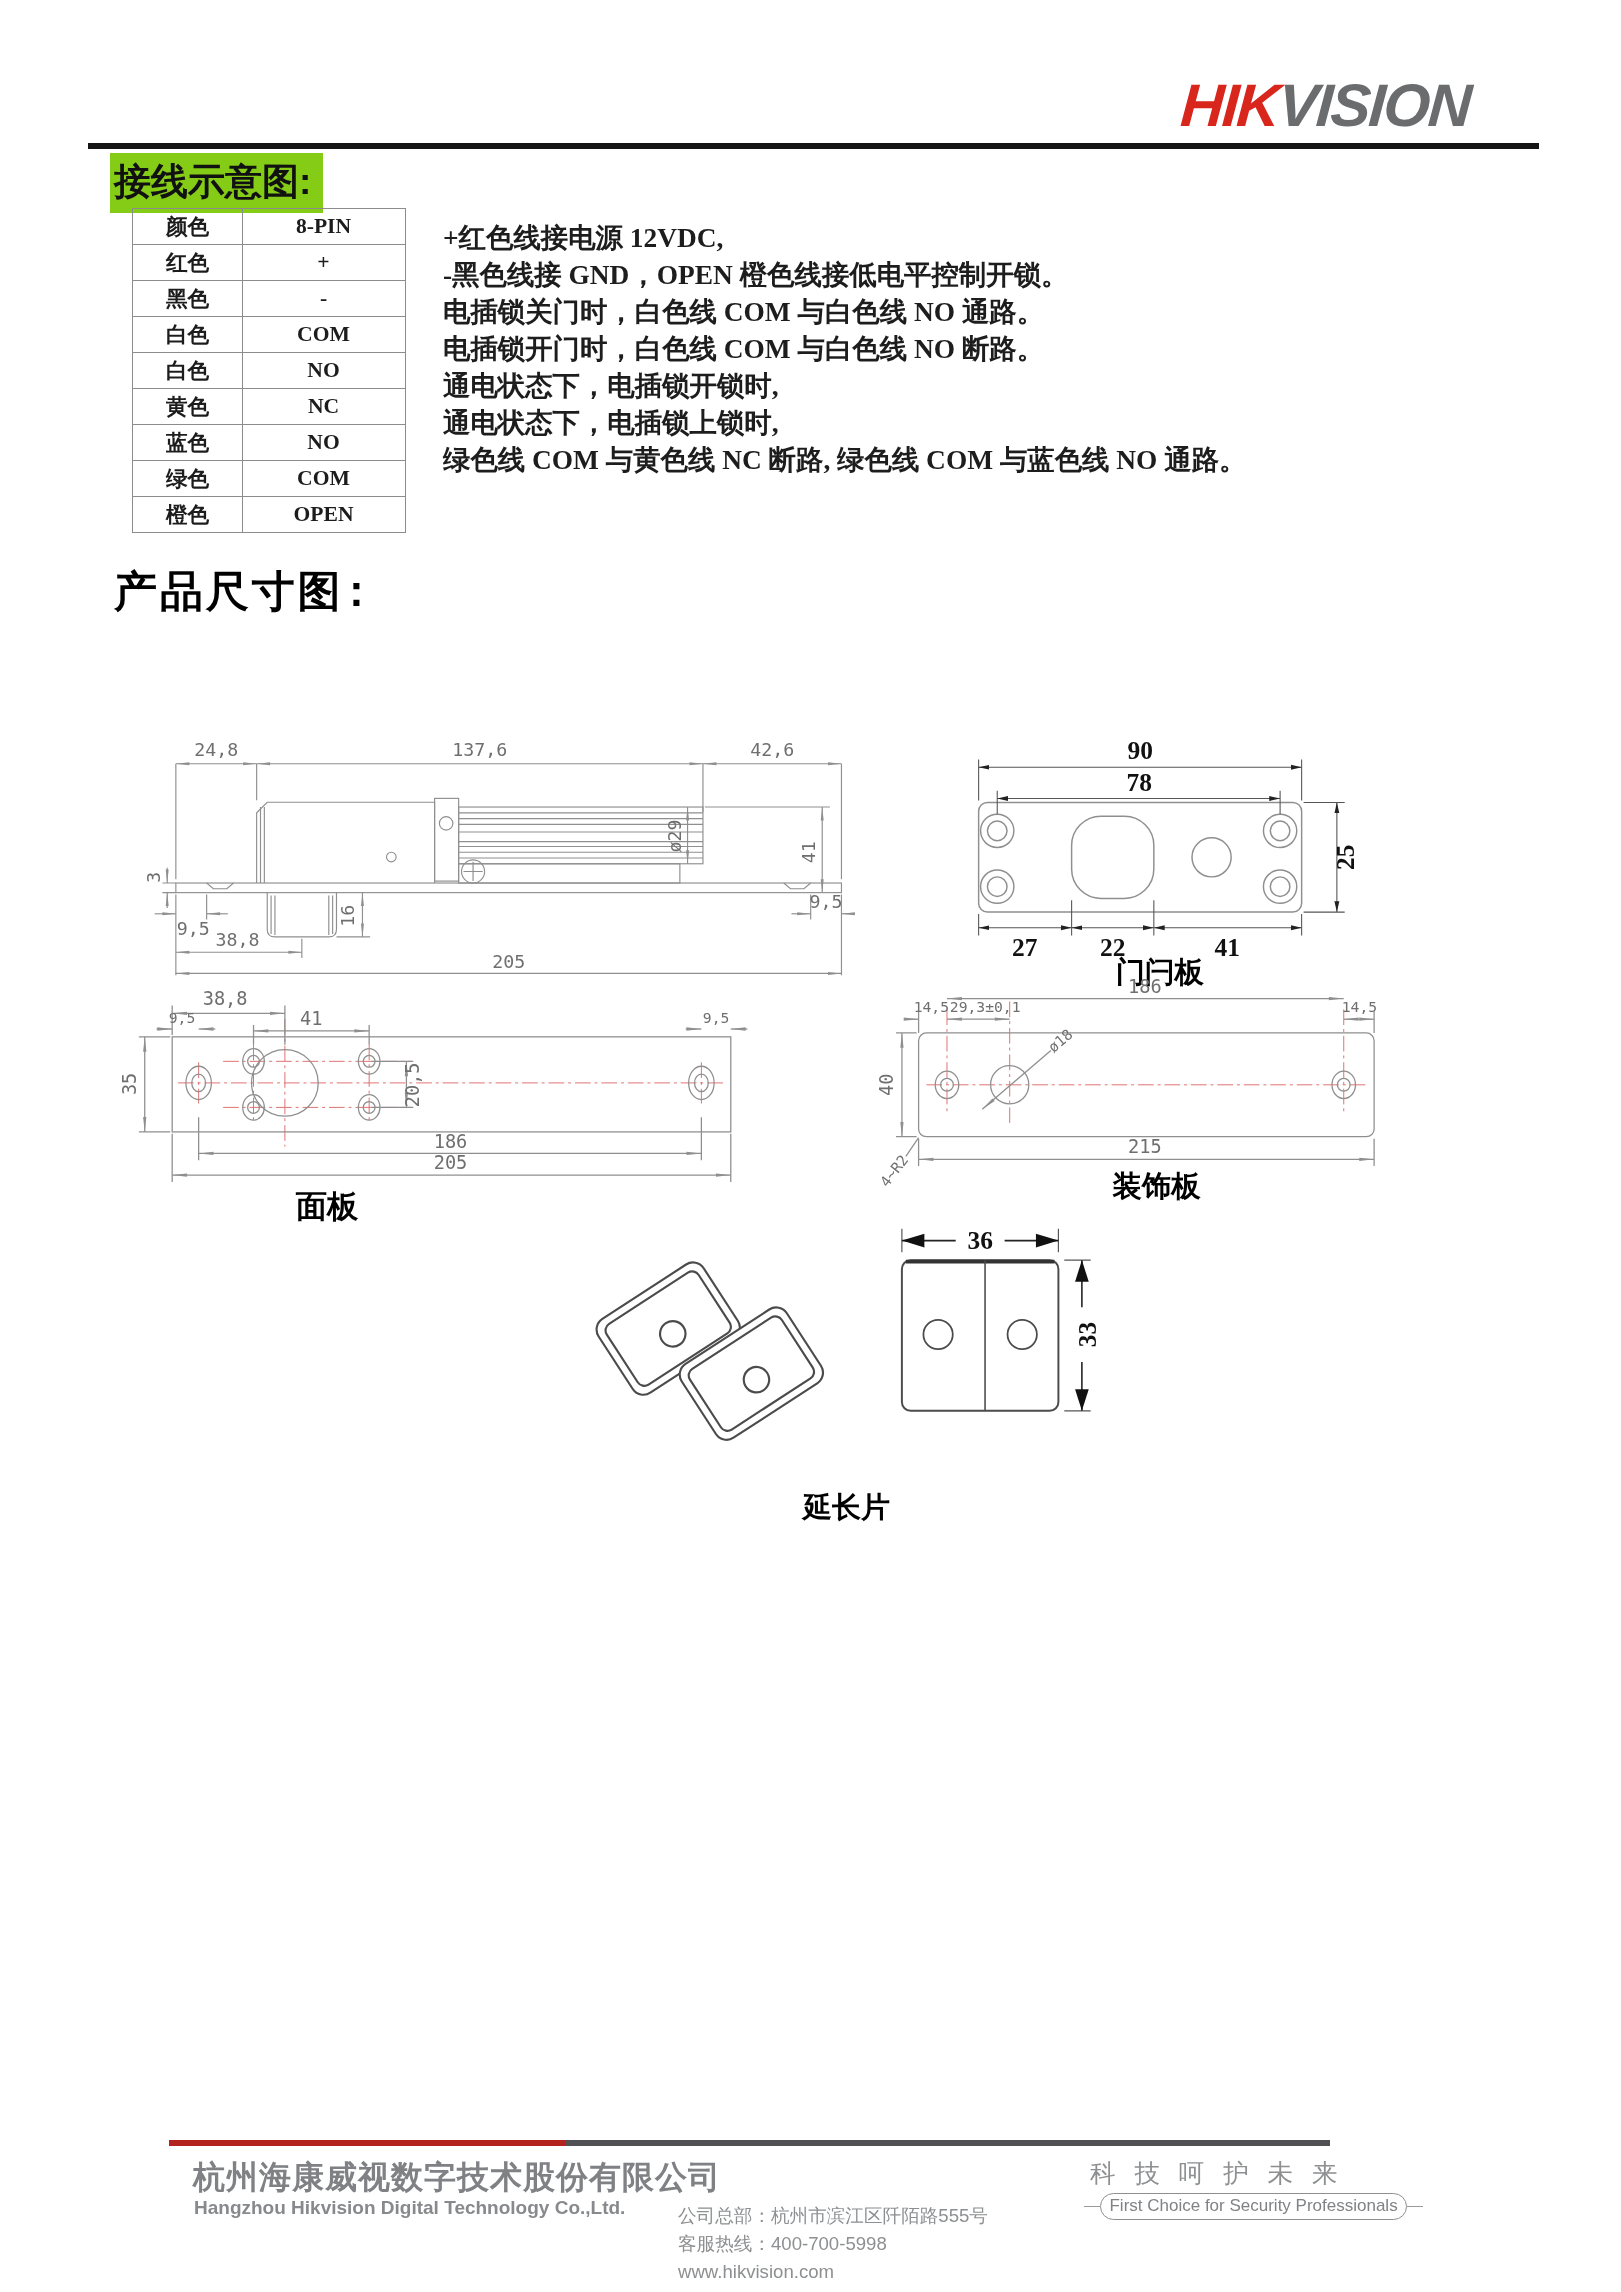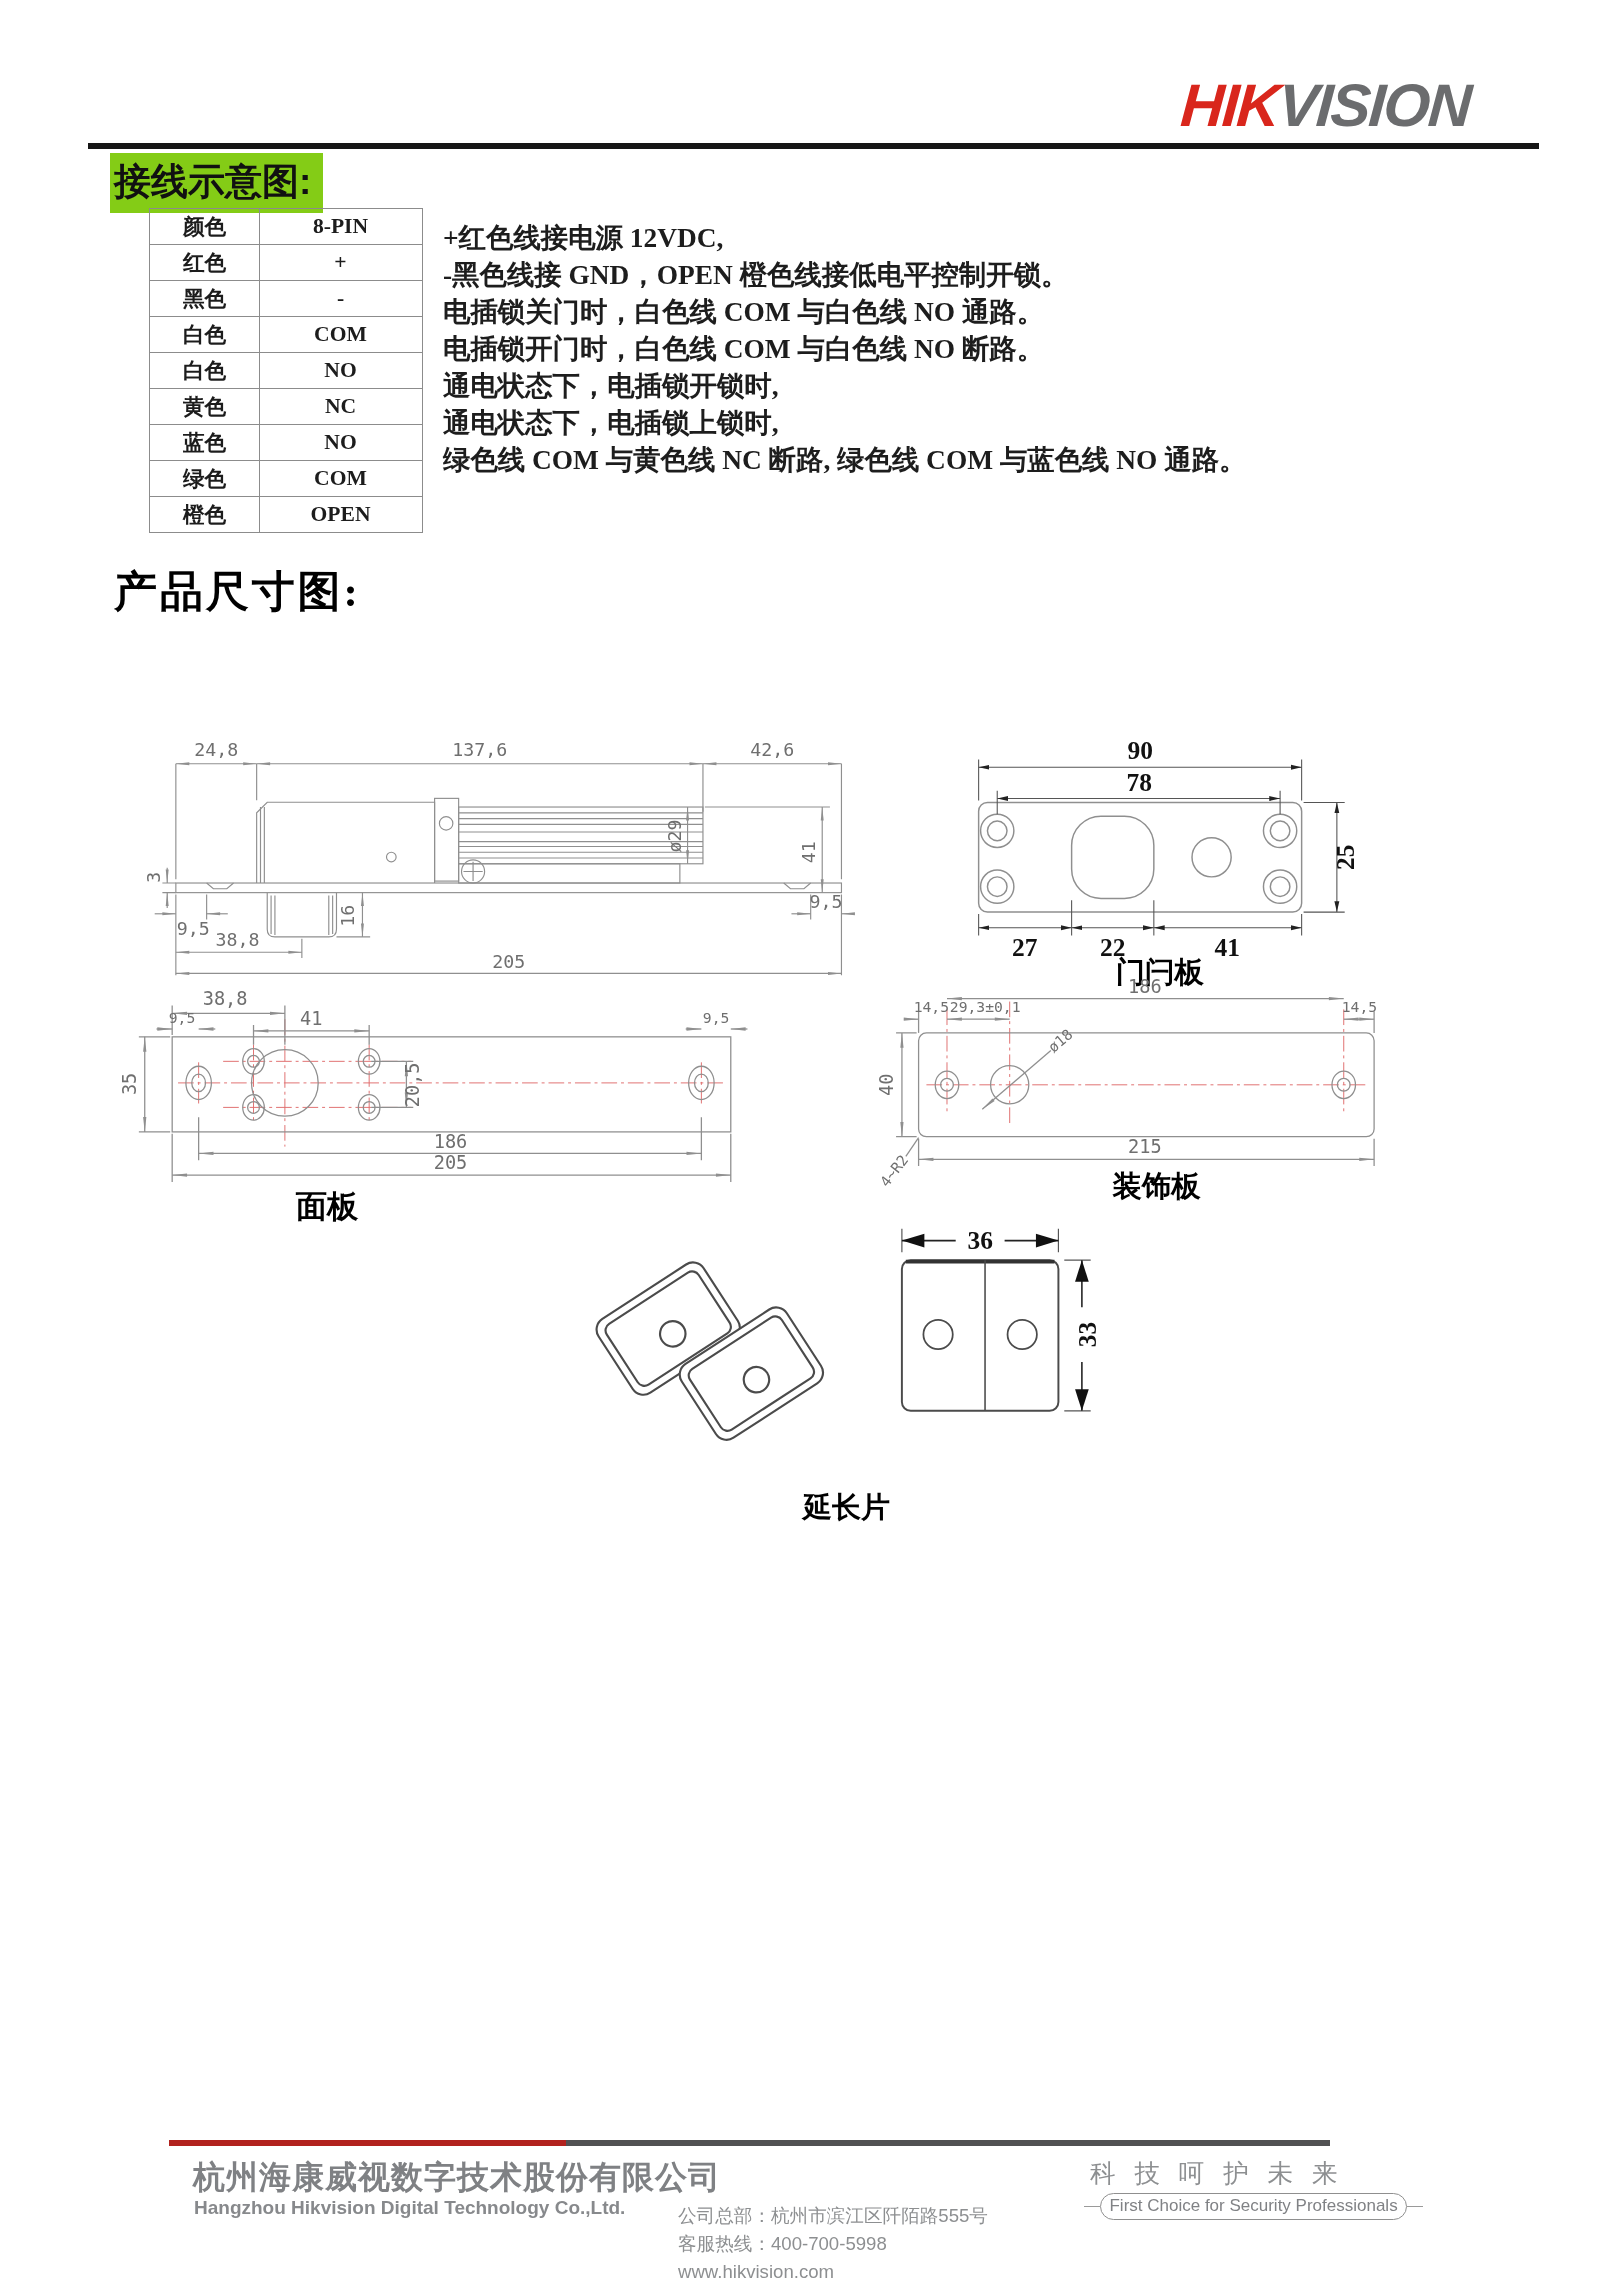--- a/index.html
+++ b/index.html
@@ -7,30 +7,30 @@
         font-family:"Liberation Sans",sans-serif;}
   .abs{position:absolute;}
   
   #logo{left:1181px;top:71px;font-size:60px;font-weight:900;font-style:italic;
         letter-spacing:-2px;white-space:nowrap;transform:skewX(-4deg);}
   #logo .hik{color:#d9261c;} #logo .vis{color:#6b6c6e;}
   #toprule{left:88px;top:143px;width:1451px;height:5.9px;background:#161616;}
   
   #h1{left:110px;top:153px;background:#84cc16;padding:3.9px 11.8px 5.9px 3.9px;
       font-size:37px;font-weight:bold;color:#111;}
-  #wtable{left:132px;top:208px;width:272px;border:1px solid #8c8c8c;border-bottom:none;margin-left:17px;}
+  #wtable{left:132px;top:208px;width:272px;border:1px solid #8c8c8c;border-bottom:none;}
   .trow{display:grid;grid-template-columns:110px 161px;height:35px;border-bottom:1px solid #8c8c8c;}
   .trow .c{display:flex;align-items:center;justify-content:center;
       font-family:"Liberation Serif","DejaVu Serif",serif;font-weight:bold;font-size:21.6px;color:#1c1c1c;}
   .trow .c:first-child{border-right:1px solid #8c8c8c;}
   #notes{left:443px;top:220px;width:863px;}
   #notes .nline{font-family:"Liberation Serif","DejaVu Serif",serif;font-weight:bold;
       font-size:27.4px;line-height:37px;color:#1d1d1d;white-space:nowrap;}
   
-  #h2{left:114px;top:563px;font-family:Liberation Serif, serif;
+  #h2{left:114px;top:563px;font-family:Liberation Mono, monospace;
       font-size:43px;font-weight:bold;letter-spacing:2.9px;color:#000;}
   svg{position:absolute;overflow:visible;}
   .cad{font-family:"DejaVu Sans Mono",monospace;font-size:19px;fill:#6f6f6f;}
   .cads{font-family:"DejaVu Sans Mono",monospace;font-size:15px;fill:#6f6f6f;}
   .dimb{font-family:"Liberation Serif","DejaVu Serif",serif;font-weight:bold;font-size:26px;fill:#111;}
   .lbl{font-family:"Liberation Serif","DejaVu Serif",serif;font-weight:bold;fill:#000;}
   #extlabel{left:778px;top:1488px;width:137px;text-align:center;
       font-family:"Liberation Serif","DejaVu Serif",serif;font-weight:bold;font-size:29px;color:#000;}
   
   #frule{left:169px;top:2140px;width:1161px;height:5.9px;

